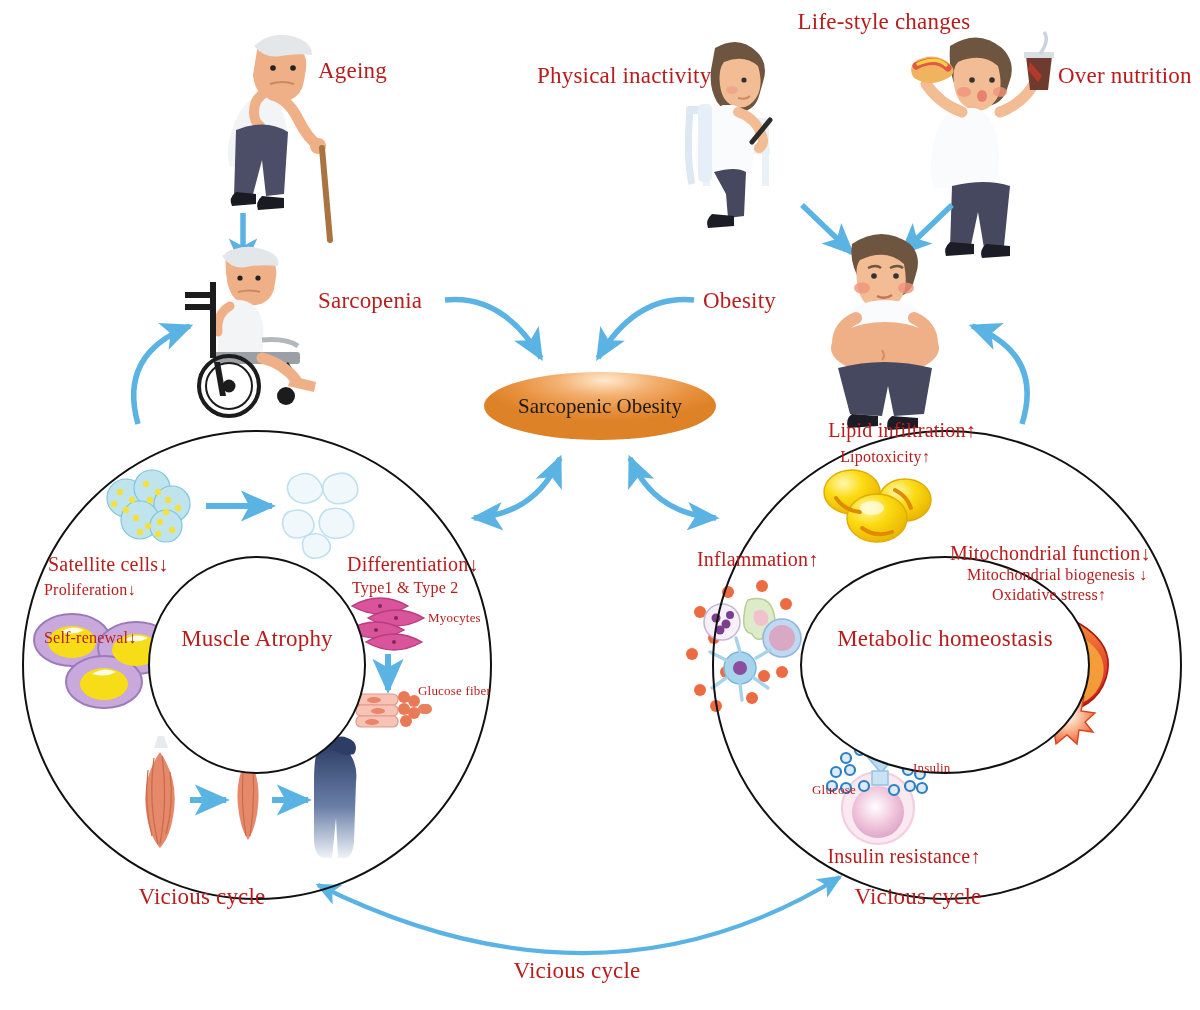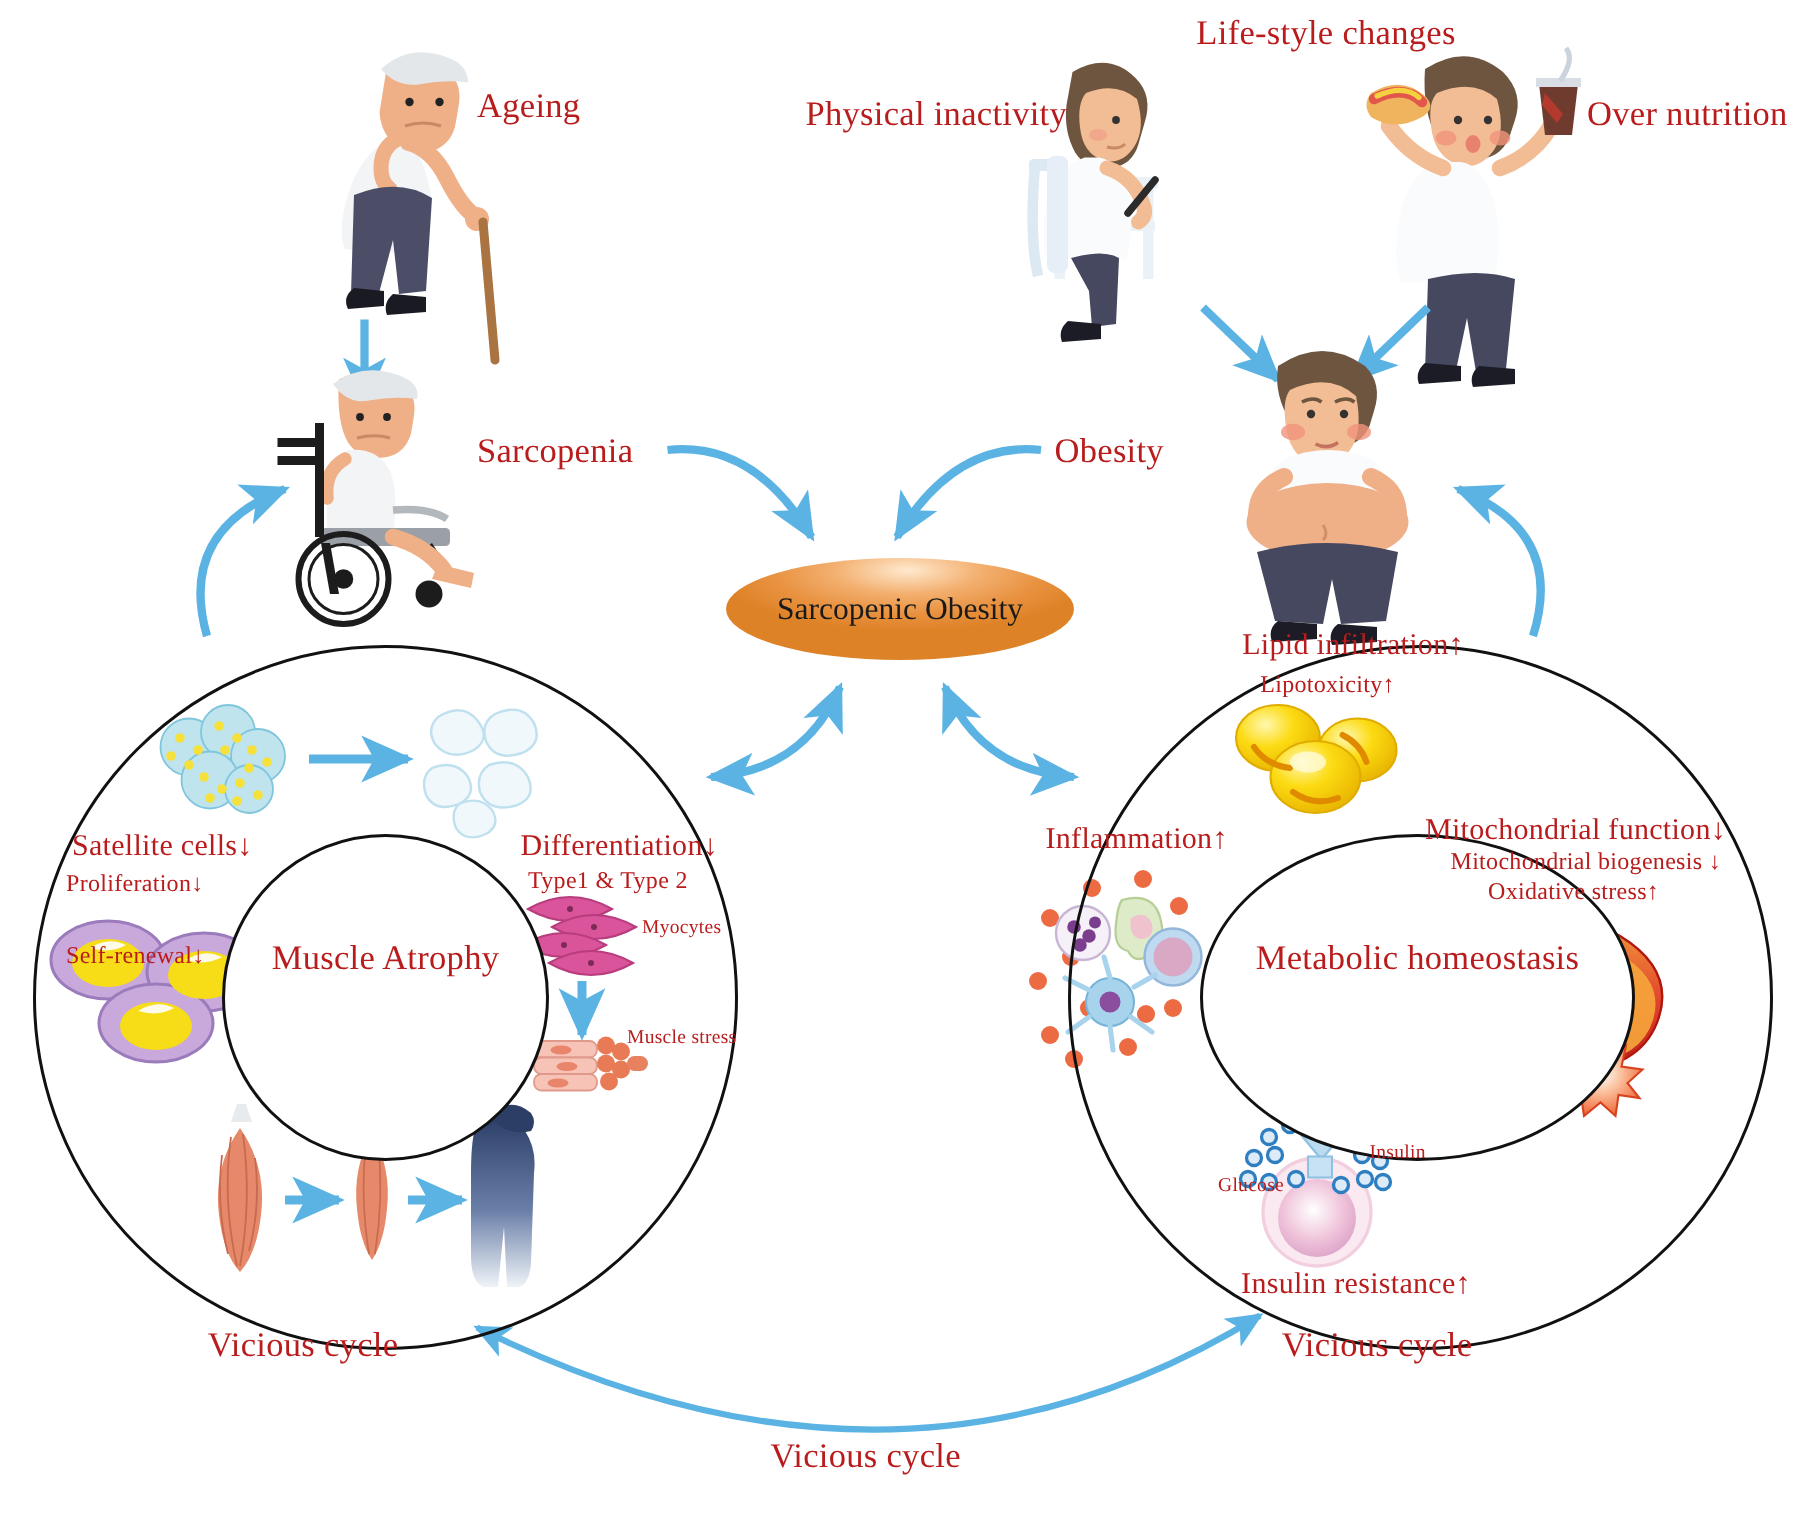--- a/index.html
+++ b/index.html
@@ -455,21 +455,21 @@
 
   <div class="lbl t-big" style="left:318px; top:288px;">Sarcopenia</div>
   <div class="lbl t-big" style="left:703px; top:288px;">Obesity</div>
 
   <div class="lbl t-mid" style="left:48px; top:553px;">Satellite cells↓</div>
   <div class="lbl t-sml" style="left:44px; top:581px;">Proliferation↓</div>
   <div class="lbl t-sml" style="left:44px; top:601px;margin-top:28px;">Self-renewal↓</div>
   <div class="lbl t-mid" style="left:347px; top:553px;">Differentiation↓</div>
   <div class="lbl t-sml" style="left:352px; top:579px;">Type1 &amp; Type 2</div>
   <div class="lbl t-tiny" style="left:428px; top:610px;">Myocytes</div>
-  <div class="lbl t-tiny" style="left:418px; top:683px;">Muscle stress</div>
+  <div class="lbl t-tiny" style="left:418px; top:683px;">Glucose fiber</div>
   <div class="lbl t-big ctr" style="left:202px; top:884px;">Vicious cycle</div>
   <div class="lbl t-big ctr" style="left:257px; top:626px;">Muscle Atrophy</div>
 
   <div class="lbl t-mid ctr" style="left:902px; top:419px;">Lipid infiltration↑</div>
   <div class="lbl t-sml ctr" style="left:885px; top:448px;">Lipotoxicity↑</div>
   <div class="lbl t-mid" style="left:697px; top:548px;">Inflammation↑</div>
   <div class="lbl t-mid" style="left:950px; top:542px;">Mitochondrial function↓</div>
   <div class="lbl t-sml" style="left:967px; top:566px;">Mitochondrial biogenesis ↓</div>
   <div class="lbl t-sml" style="left:992px; top:586px;">Oxidative stress↑</div>
   <div class="lbl t-tiny" style="left:812px; top:782px;">Glucose</div>

